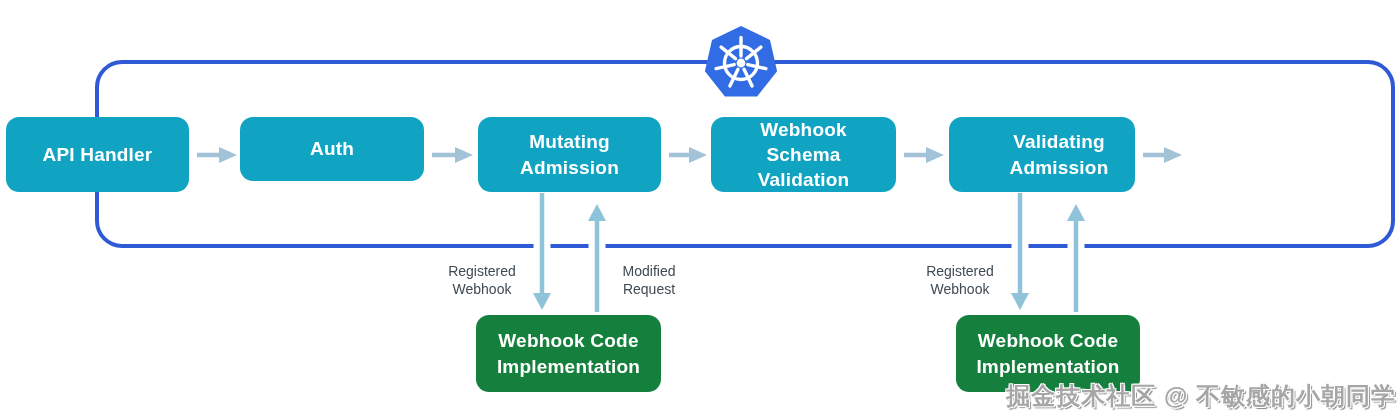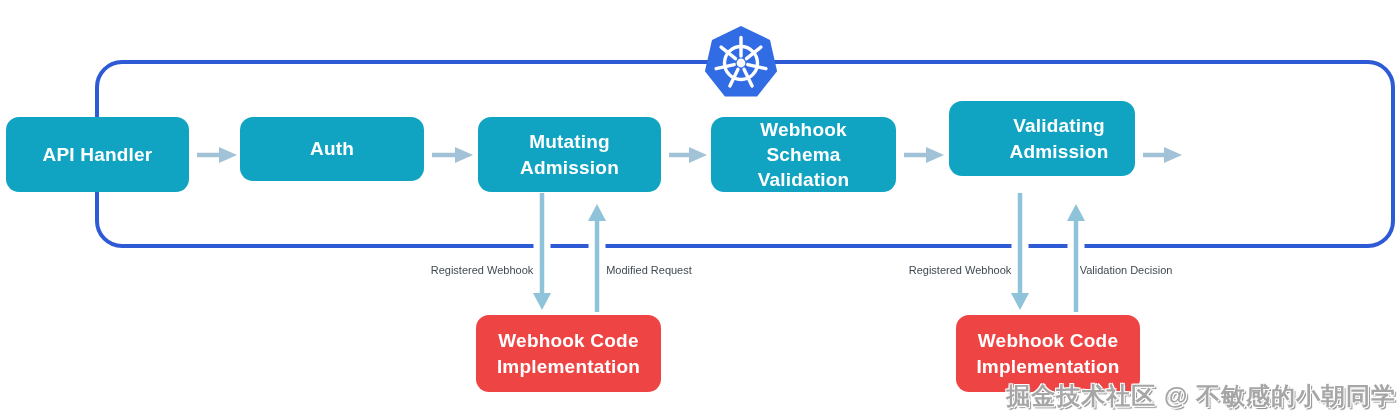--- a/index.html
+++ b/index.html
@@ -20,26 +20,26 @@
     display:flex;align-items:center;justify-content:center;
     text-align:center;
     color:#ffffff;
     font-weight:700;
     font-size:19px;
     line-height:1.32;
     letter-spacing:0.2px;
     padding:0 10px;
     box-sizing:border-box;
   }
-  .node.dark{background:#ef4444;}
+  .node.dark{background:#15803d;}
 
   .edge-label{
     position:absolute;
     color:#3f4a53;
-    font-size:11px;
+    font-size:14px;
     line-height:1.28;
     text-align:center;
   }
 
   .watermark{
     position:absolute;
     right:4px;
     bottom:8px;
     font-size:24px;
     font-weight:700;
@@ -120,31 +120,30 @@
   </div>
   <div class="node" style="left:240px;top:117px;width:184px;height:64px;">
     <span>Auth</span>
   </div>
   <div class="node" style="left:478px;top:117px;width:183px;height:75px;">
     <span>Mutating Admission</span>
   </div>
   <div class="node" style="left:711px;top:117px;width:185px;height:75px;">
     <span>Webhook Schema Validation</span>
   </div>
-  <div class="node" style="left:949px;top:101px;width:186px;height:75px;padding-left:44px;">
+  <div class="node" style="left:949px;top:117px;width:186px;height:75px;padding-left:44px;">
     <span>Validating Admission</span>
   </div>
 
   <div class="node dark" style="left:476px;top:315px;width:185px;height:77px;">
     <span>Webhook Code Implementation</span>
   </div>
   <div class="node dark" style="left:956px;top:315px;width:184px;height:77px;">
     <span>Webhook Code Implementation</span>
   </div>
 
   <div class="edge-label" style="left:428px;top:263px;width:108px;">Registered Webhook</div>
   <div class="edge-label" style="left:600px;top:263px;width:98px;">Modified Request</div>
   <div class="edge-label" style="left:906px;top:263px;width:108px;">Registered Webhook</div>
-  <div class="edge-label" style="left:1072px;top:263px;width:108px;">Validation Decision</div>
 
   <div class="watermark">掘金技术社区 @ 不敏感的小朝同学</div>
 
 </div>
 
 </body></html>

